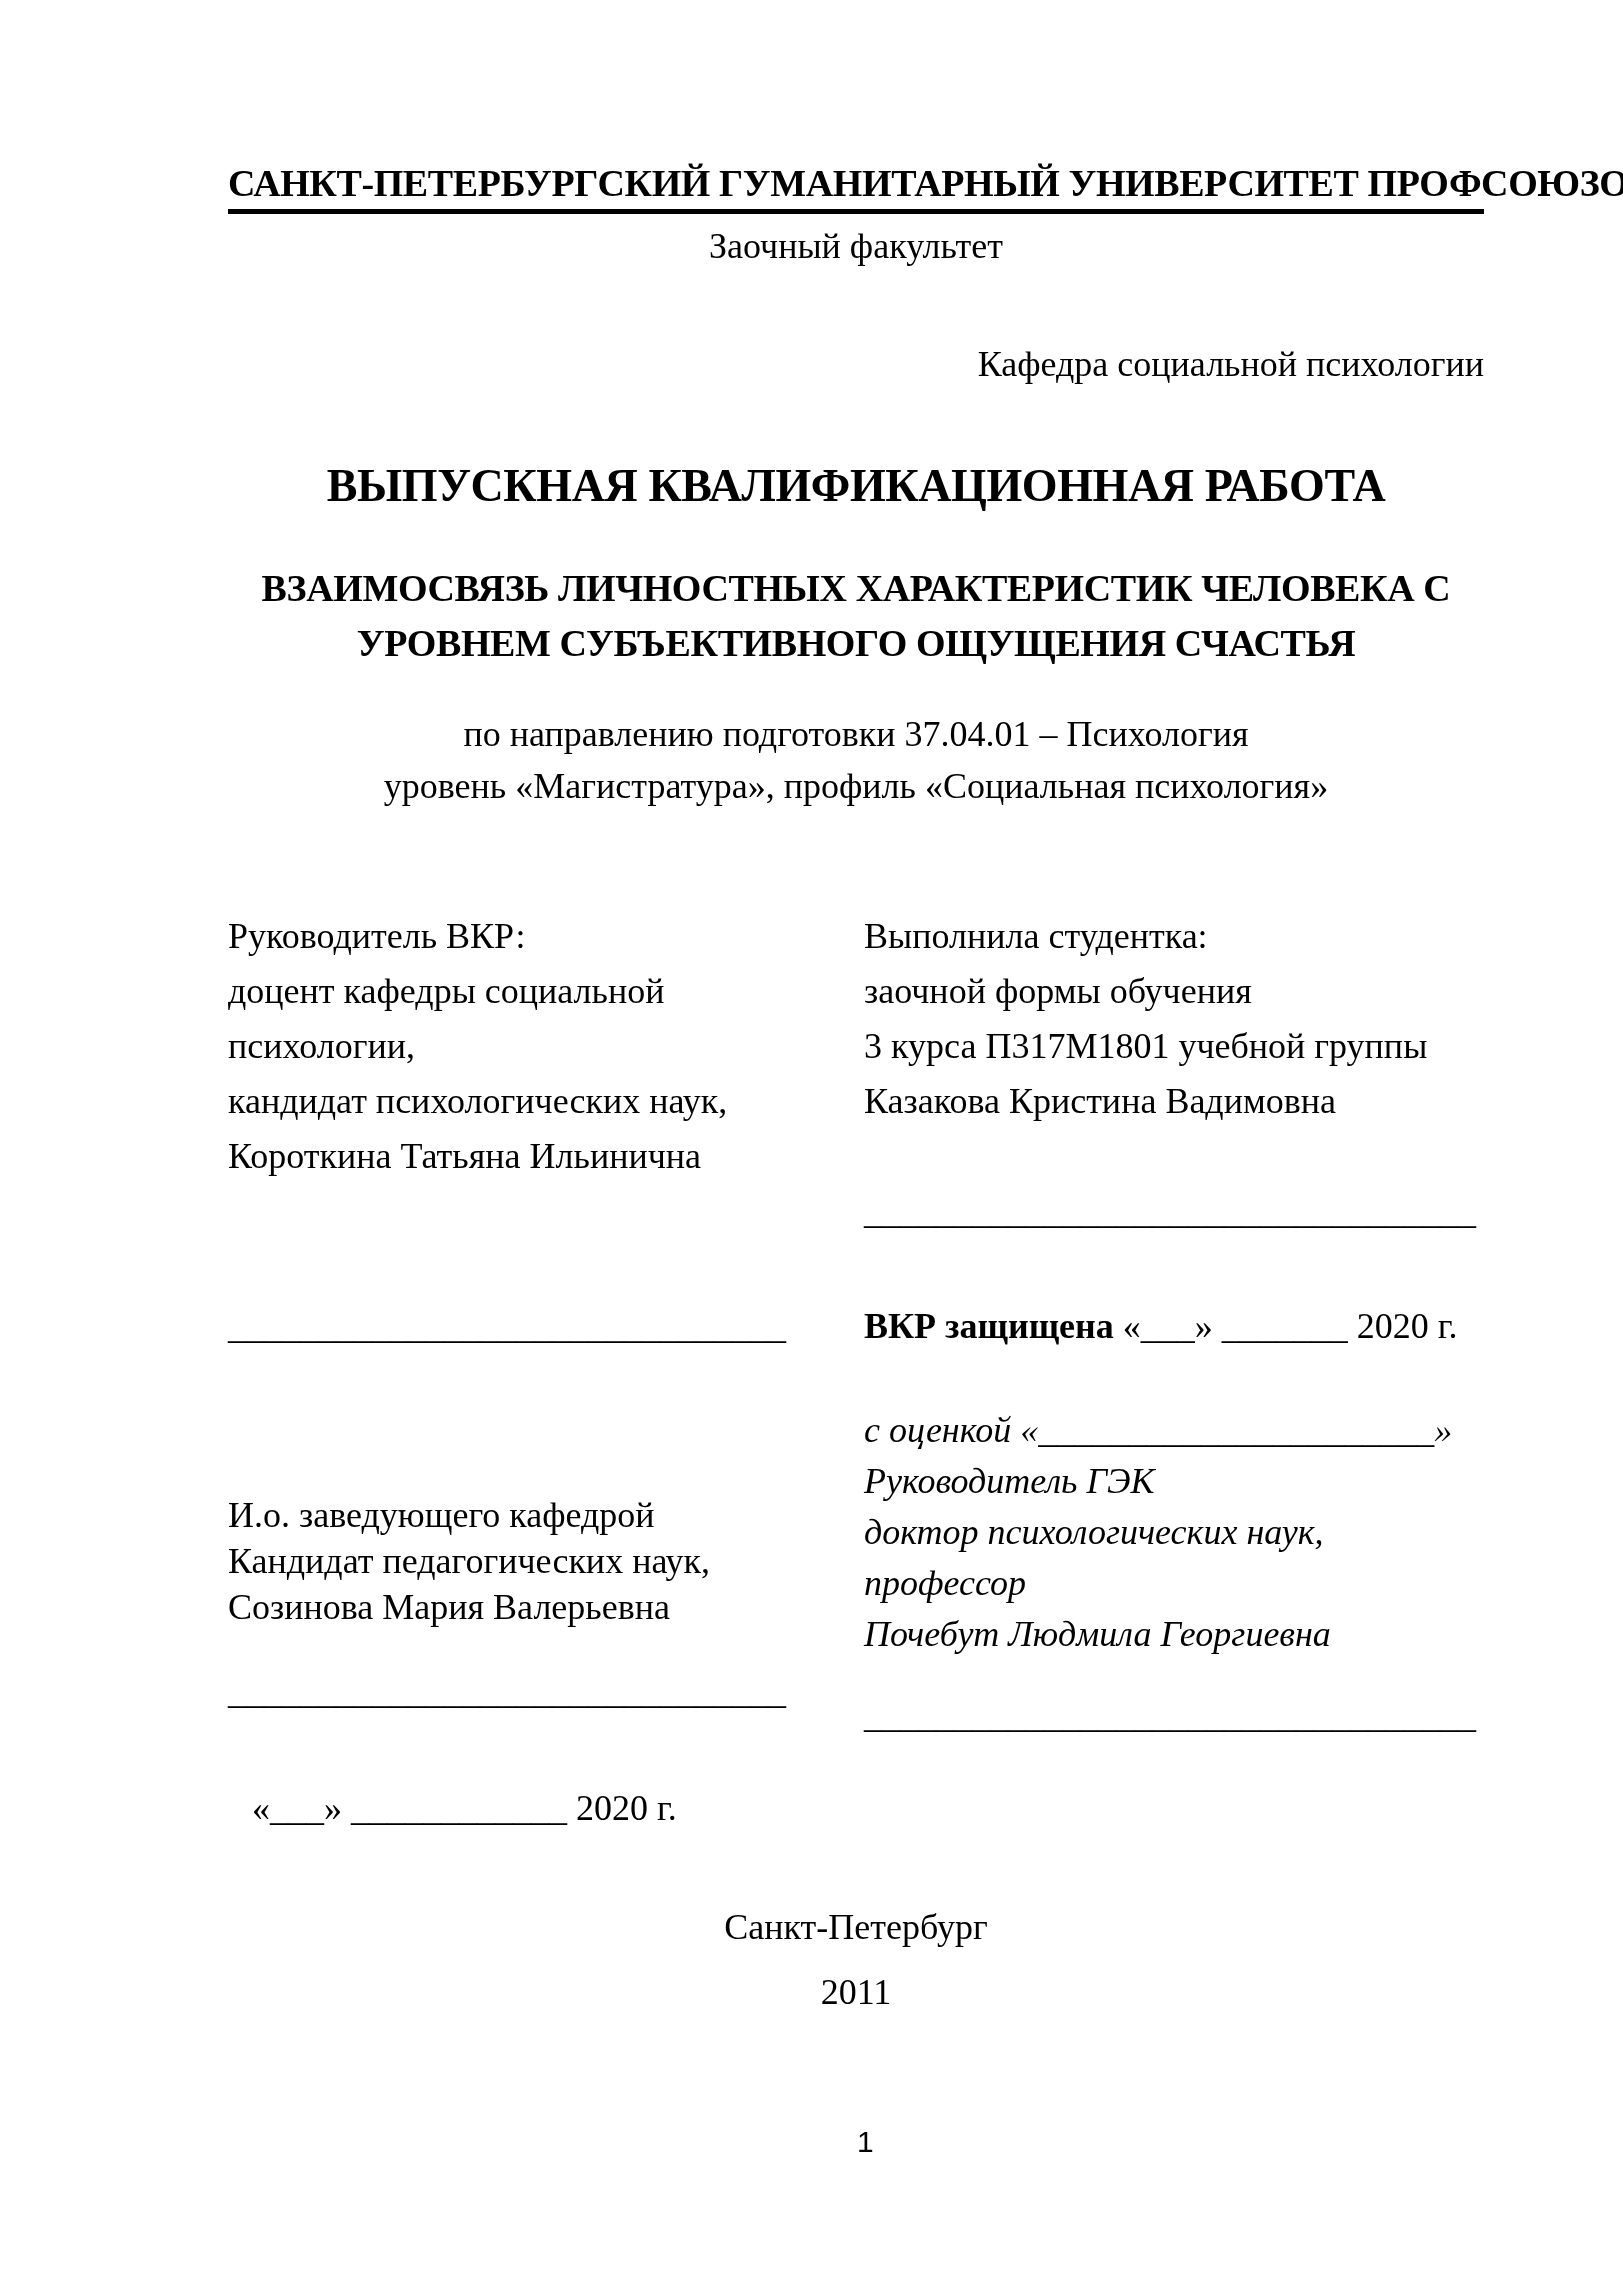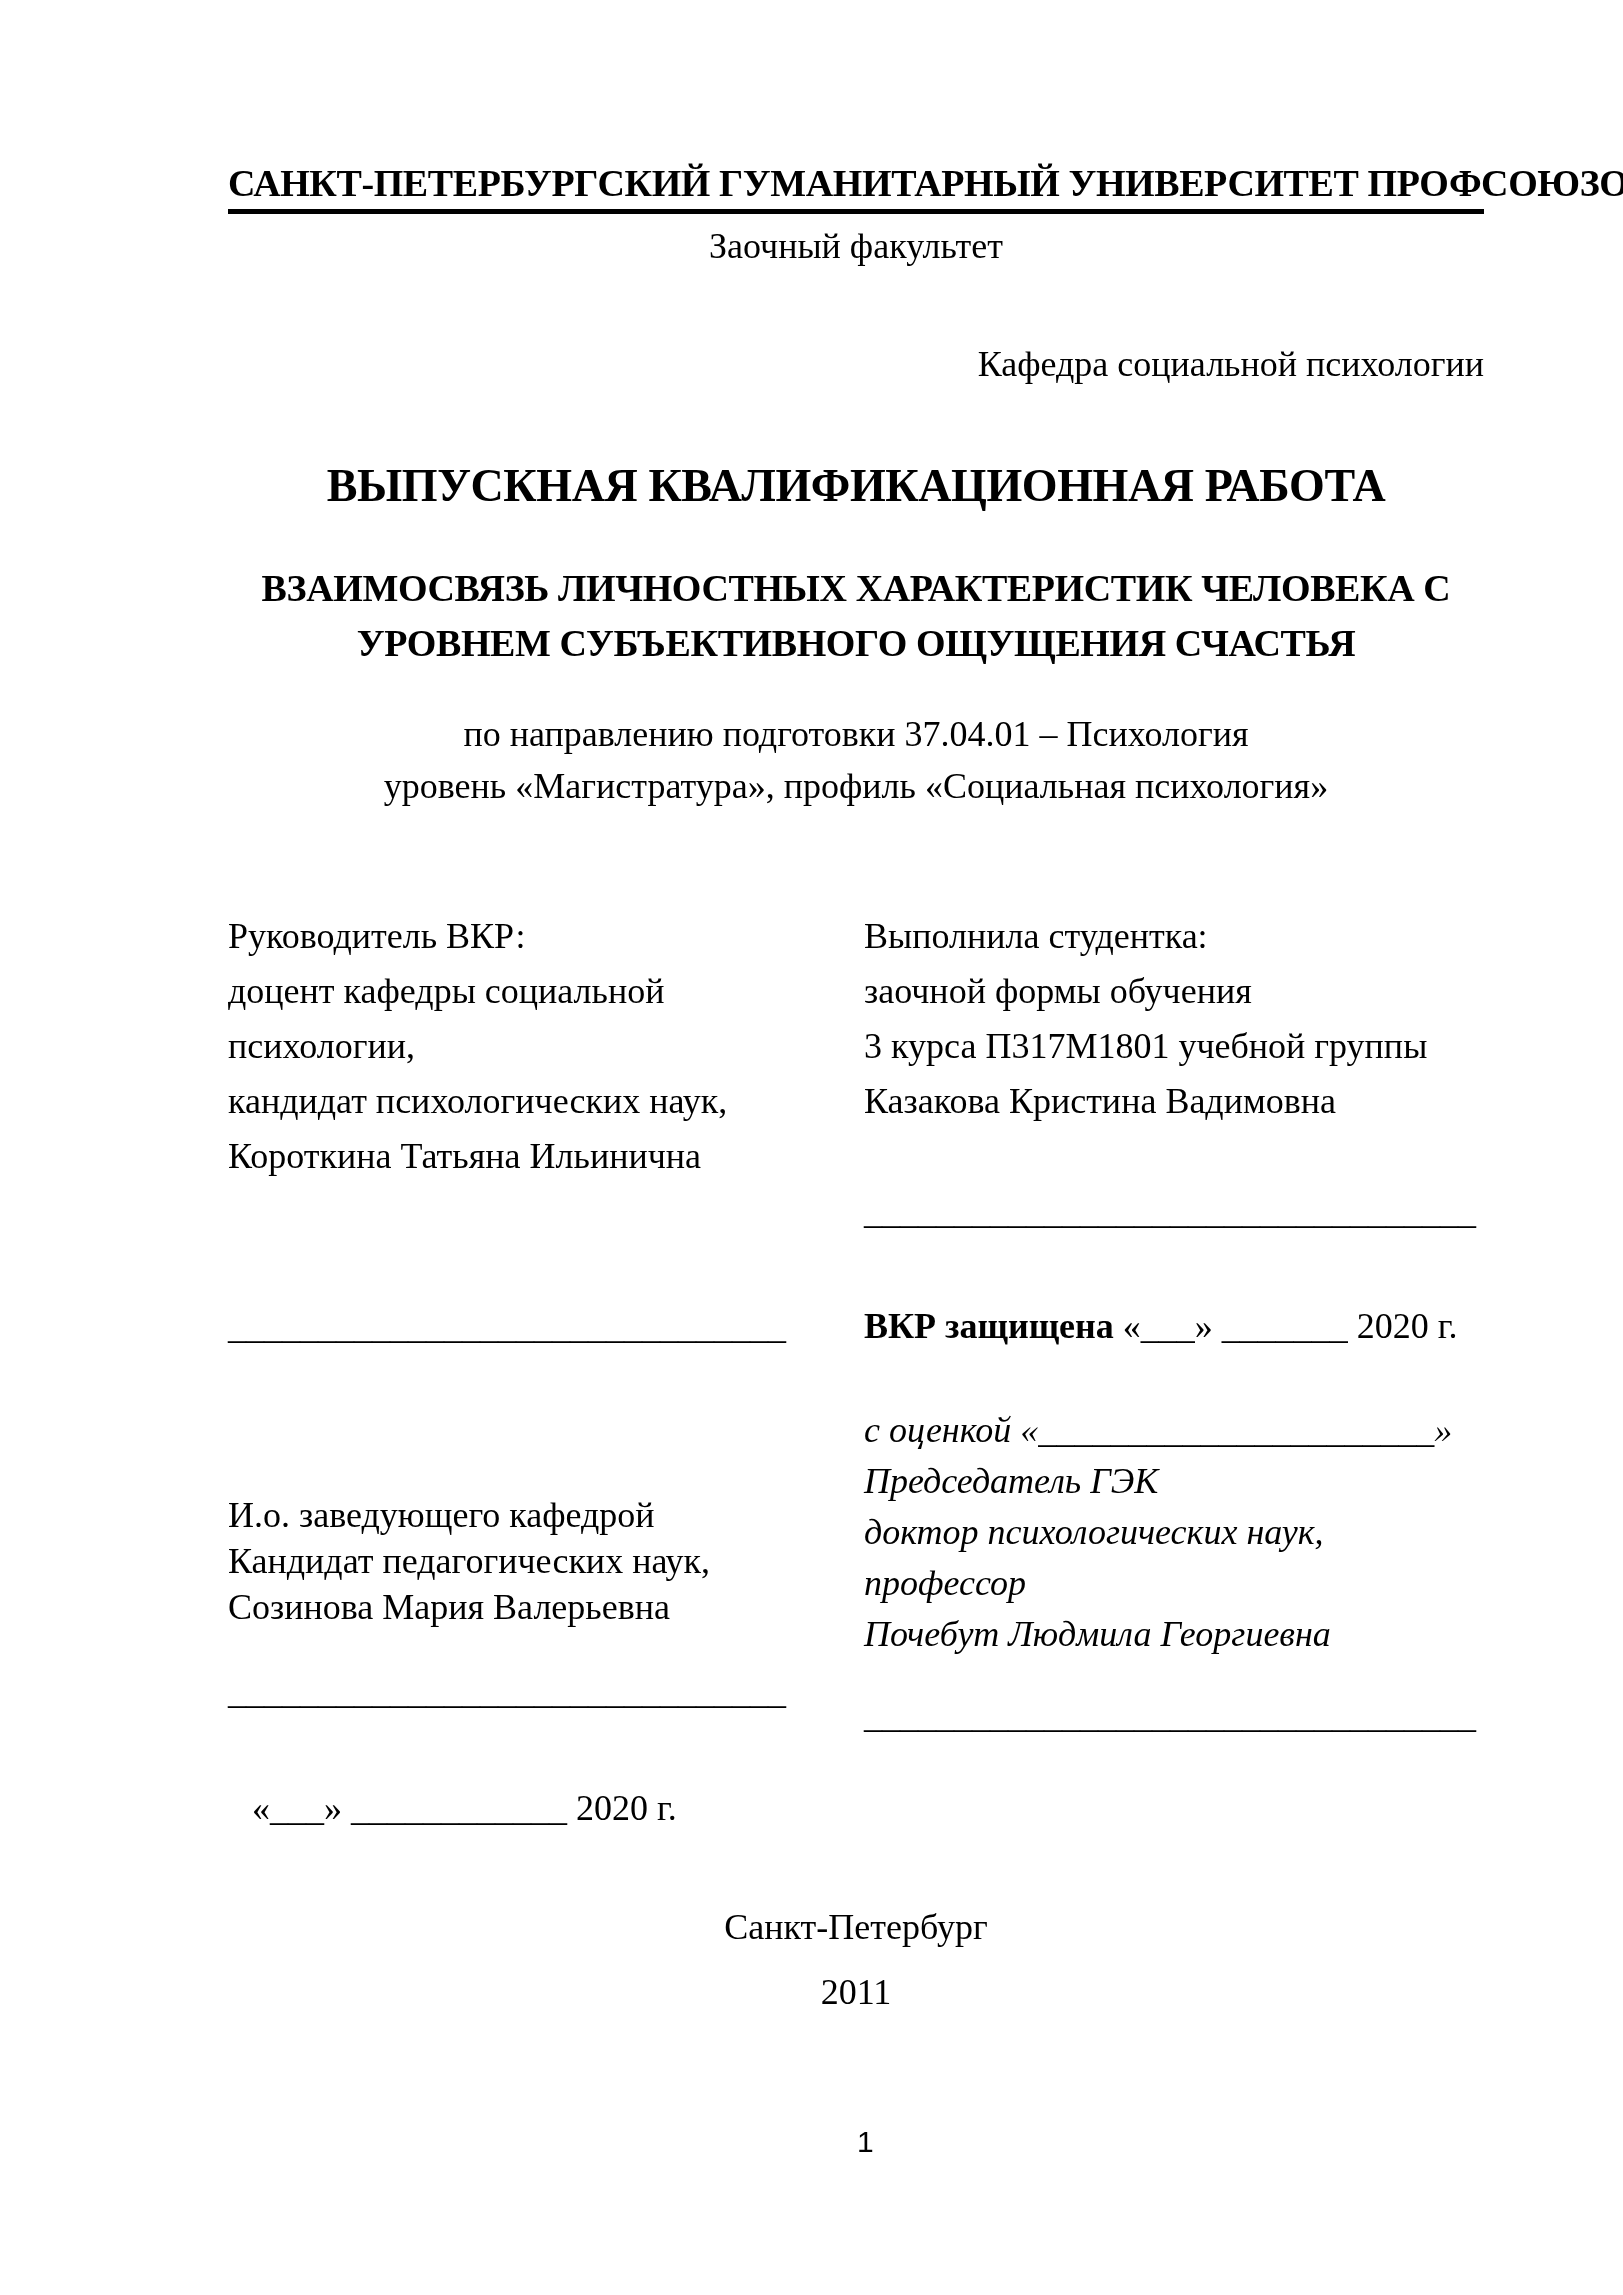--- a/index.html
+++ b/index.html
@@ -94,21 +94,21 @@
   </div>
 
   <div class="abs col-left sig-row nowrap">_______________________________</div>
 
   <div class="abs col-right sig-row nowrap">
     <span class="bold">ВКР защищена</span><span> «___» _______ 2020 г.</span>
   </div>
 
   <div class="abs col-right block-right-2">
     <div class="nowrap">с оценкой «______________________»</div>
-    <div>Председатель ГЭК</div>
+    <div>Руководитель ГЭК</div>
     <div>доктор психологических наук,</div>
     <div>профессор</div>
     <div>Почебут Людмила Георгиевна</div>
   </div>
 
   <div class="abs col-left block-left-2">
     <div>И.о. заведующего кафедрой</div>
     <div>Кандидат педагогических наук,</div>
     <div>Созинова Мария Валерьевна</div>
   </div>

